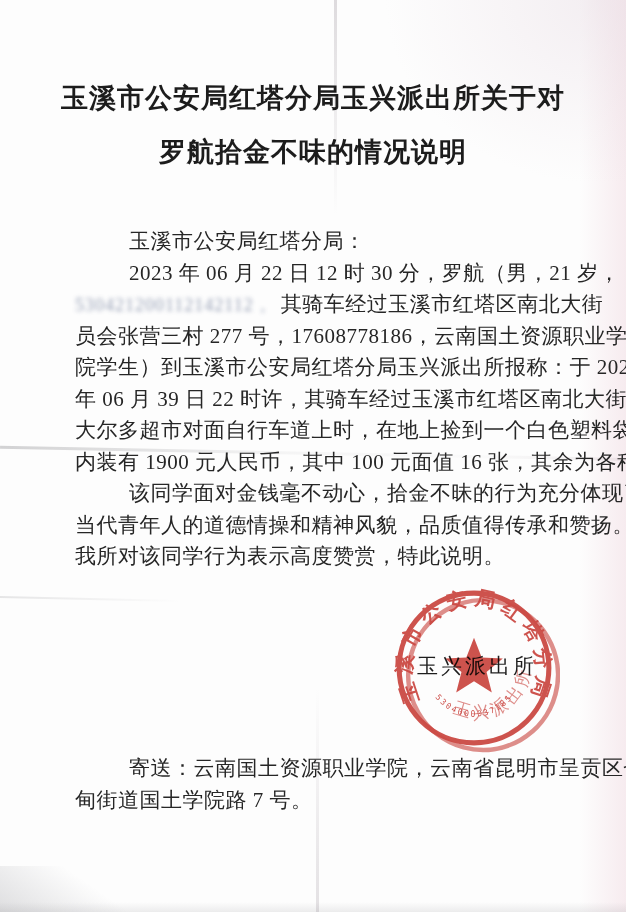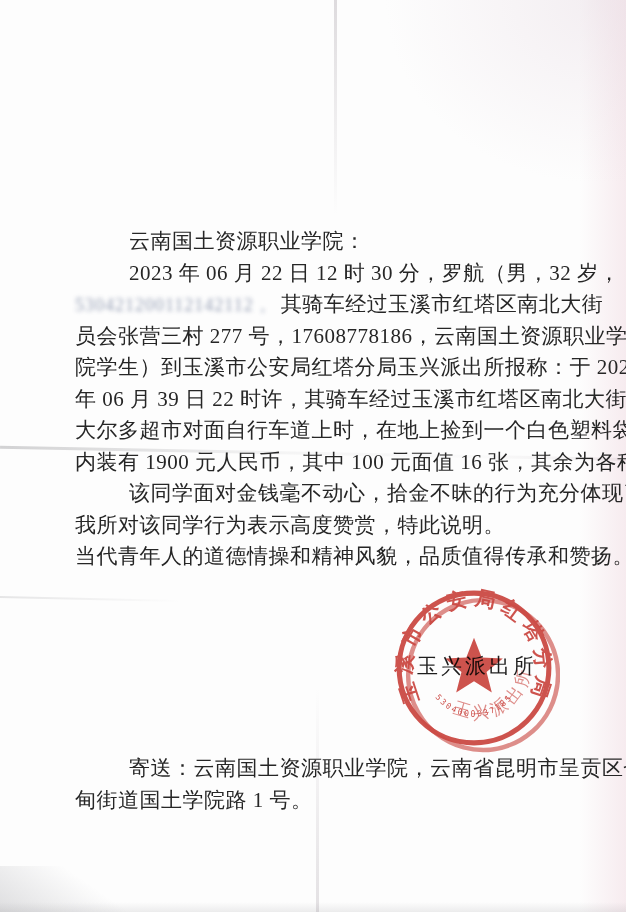--- a/index.html
+++ b/index.html
@@ -75,33 +75,37 @@
 
   <div class="crease crease-v-top"></div>
   <div class="crease crease-v-bottom"></div>
   <div class="crease crease-h-mid"></div>
   <div class="crease crease-h-mid2"></div>
   <div class="crease tint-right"></div>
   <div class="crease tint-topright"></div>
   <div class="crease shade-bottomleft"></div>
   <div class="crease shade-bottom"></div>
 
+  <div class="title">
+    <div class="t-line">玉溪市公安局红塔分局玉兴派出所关于对</div>
+    <div class="t-line t-line2">罗航拾金不味的情况说明</div>
+  </div>
 
   <div class="body-text">
-    <div class="line indent">云南国土资源职业学院：</div>
-    <div class="line indent">2023 年 06 月 22 日 12 时 30 分，罗航（男，32 岁，</div>
+    <div class="line indent">玉溪市公安局红塔分局：</div>
+    <div class="line indent">2023 年 06 月 22 日 12 时 30 分，罗航（男，21 岁，</div>
     <div class="line"><span class="redacted">530421200112142112，</span><span>其骑车经过玉溪市红塔区南北大街</span></div>
     <div class="line">员会张营三村 277 号，17608778186，云南国土资源职业学</div>
     <div class="line">院学生）到玉溪市公安局红塔分局玉兴派出所报称：于 2023</div>
     <div class="line">年 06 月 39 日 22 时许，其骑车经过玉溪市红塔区南北大街</div>
     <div class="line">大尔多超市对面自行车道上时，在地上捡到一个白色塑料袋，</div>
     <div class="line">内装有 1900 元人民币，其中 100 元面值 16 张，其余为各种</div>
     <div class="line indent">该同学面对金钱毫不动心，拾金不昧的行为充分体现了</div>
+    <div class="line">当代青年人的道德情操和精神风貌，品质值得传承和赞扬。</div>
     <div class="line">我所对该同学行为表示高度赞赏，特此说明。</div>
-    <div class="line">当代青年人的道德情操和精神风貌，品质值得传承和赞扬。</div>
   </div>
 
   <div class="sig-unit">玉兴派出所</div>
 
   <div class="seal-wrap">
     <svg viewBox="0 0 170 170" xmlns="http://www.w3.org/2000/svg">
       <defs>
         <path id="arcTop" d="M 26.7,106.2 A 62,62 0 1 1 143.3,106.2" fill="none"></path>
         <path id="arcSerial" d="M 43.4,109 A 48,48 0 0 0 126.6,109" fill="none"></path>
         <path id="arcGhost" d="M 40,100 A 52,52 0 0 0 130,100" fill="none"></path>
@@ -122,16 +126,16 @@
         <polygon fill="#c93a34" points="85,55 92.6,74.5 113.5,75.7 97.4,89 102.6,109.3 85,98 67.4,109.3 72.6,89 56.5,75.7 77.4,74.5"></polygon>
         <text font-size="8" fill="#c93a34" font-family="'DejaVu Sans Mono',monospace" letter-spacing="2">
           <textPath href="#arcSerial" startOffset="50%" text-anchor="middle">5304000037185</textPath>
         </text>
       </g>
     </svg>
   </div>
 
   <div class="footer">
     <div class="line indent">寄送：云南国土资源职业学院，云南省昆明市呈贡区七</div>
-    <div class="line">甸街道国土学院路 1 号。</div>
+    <div class="line">甸街道国土学院路 7 号。</div>
   </div>
 
 </div>
 
 </body></html>

